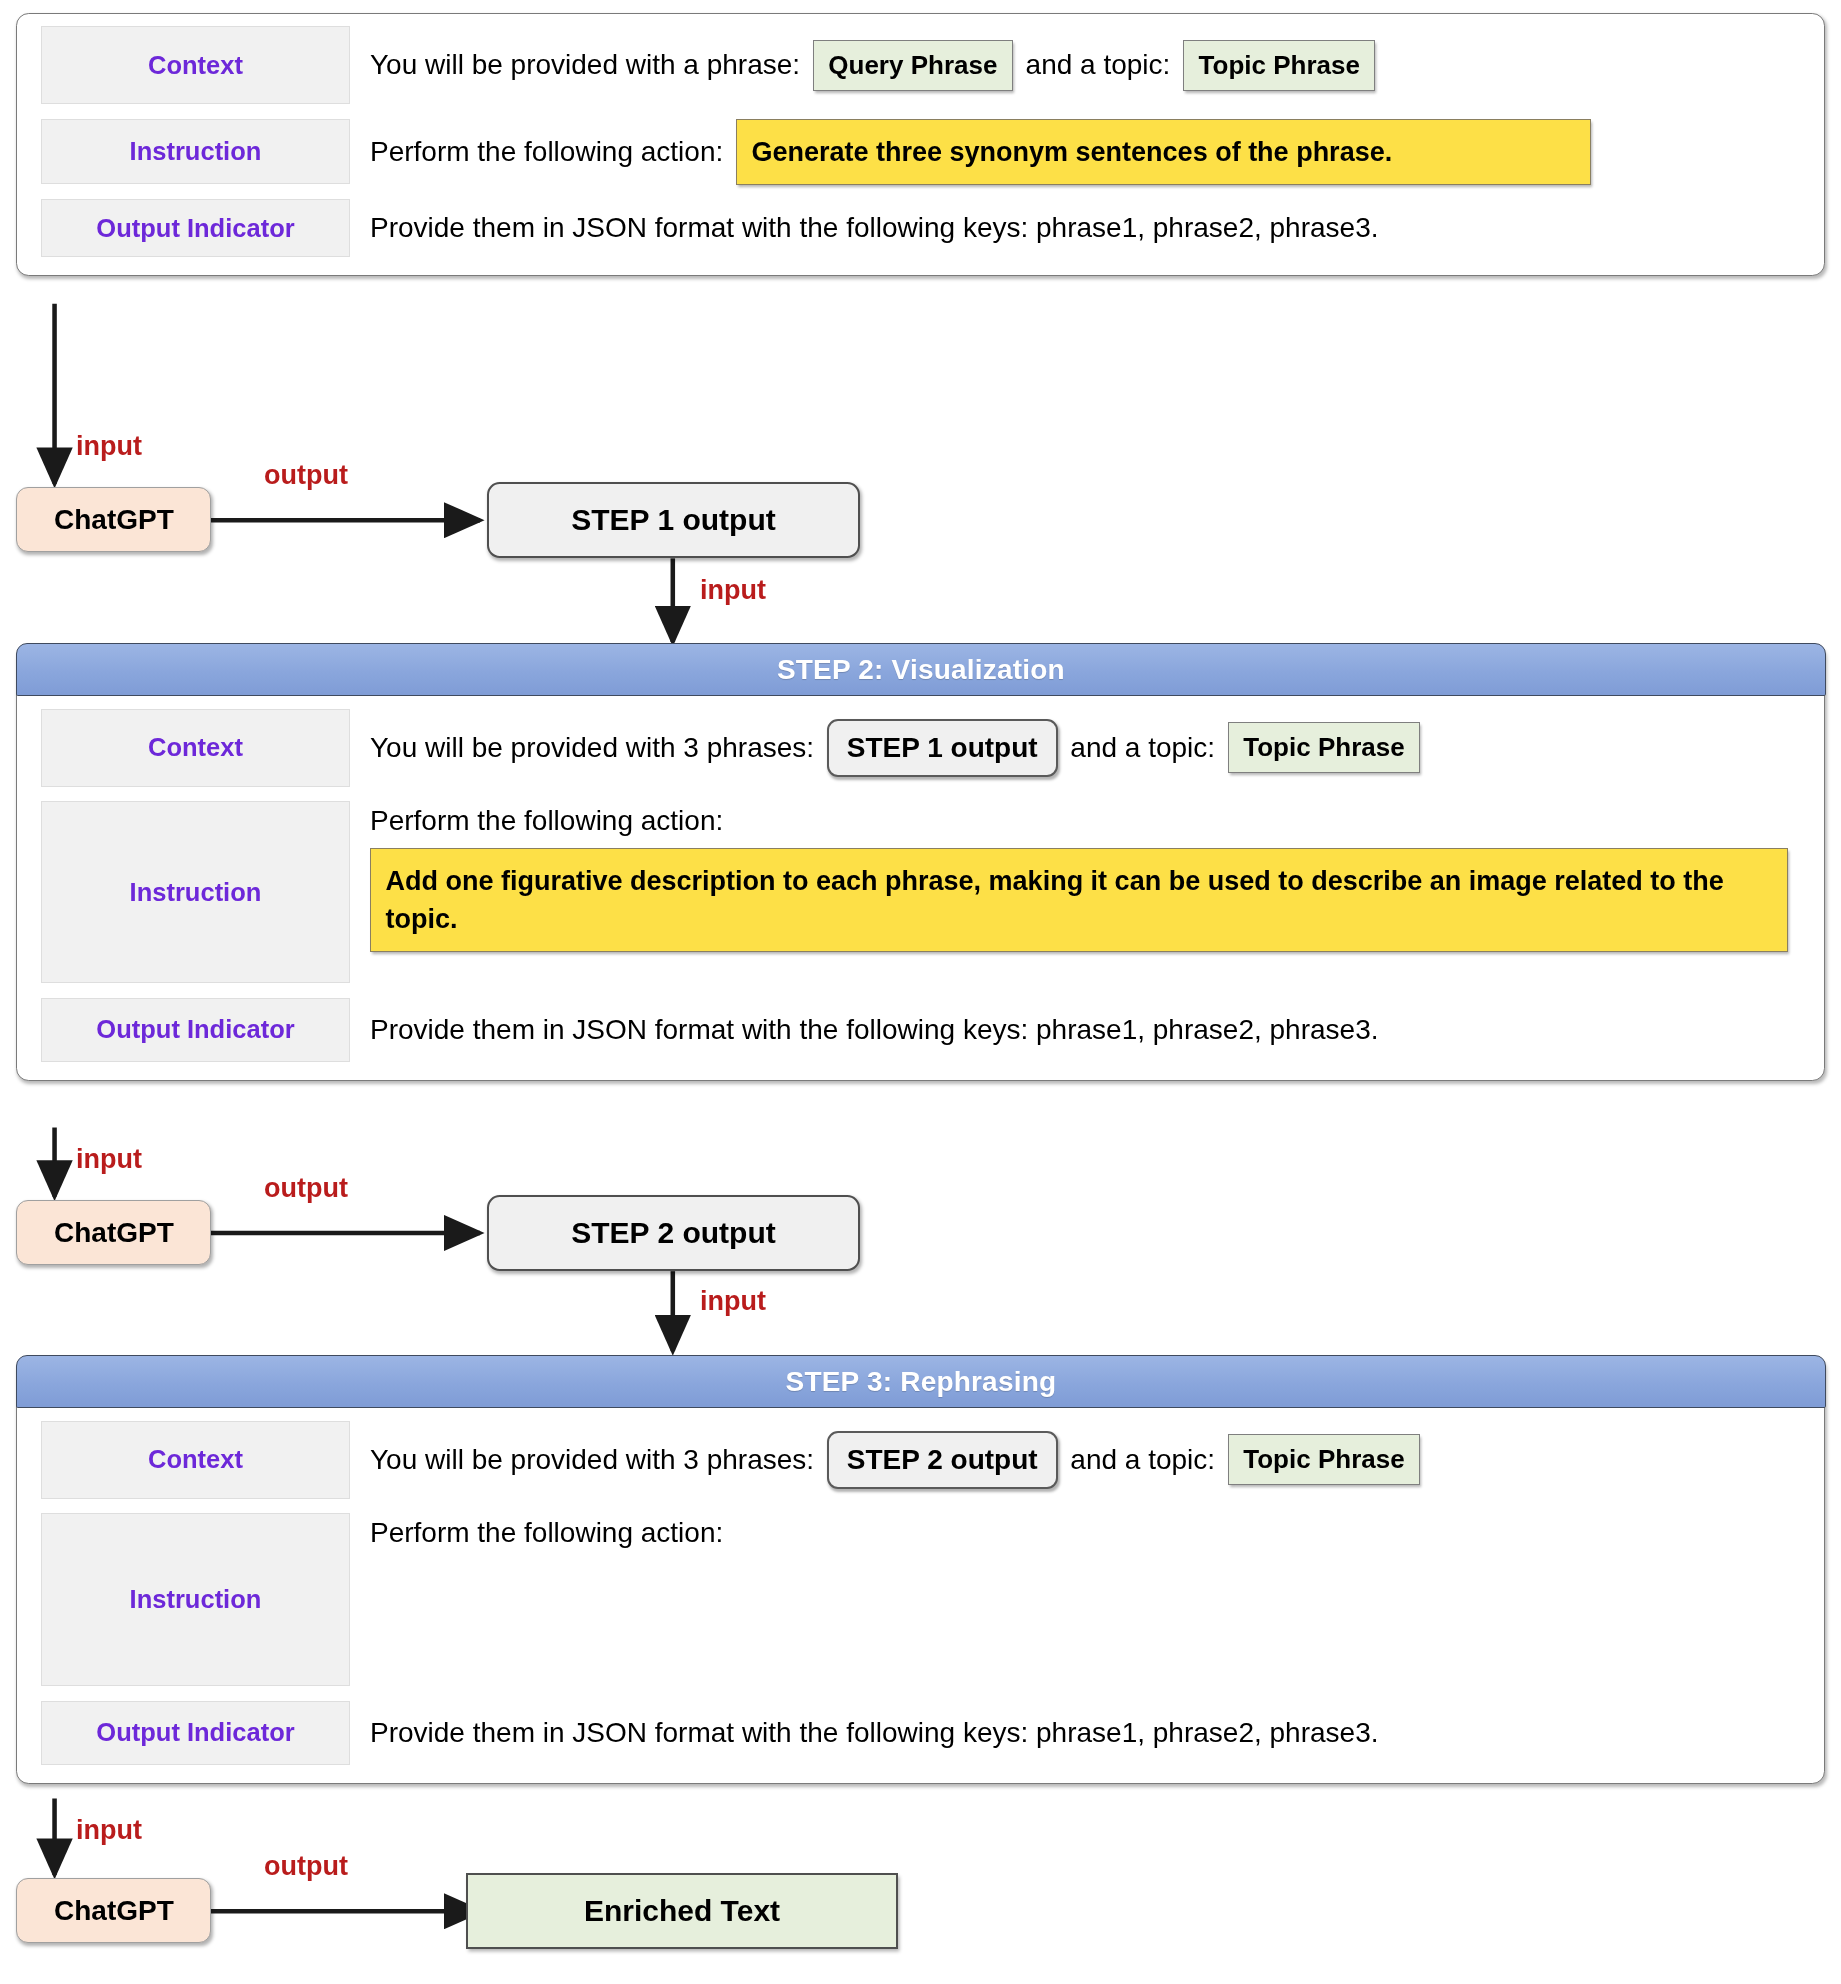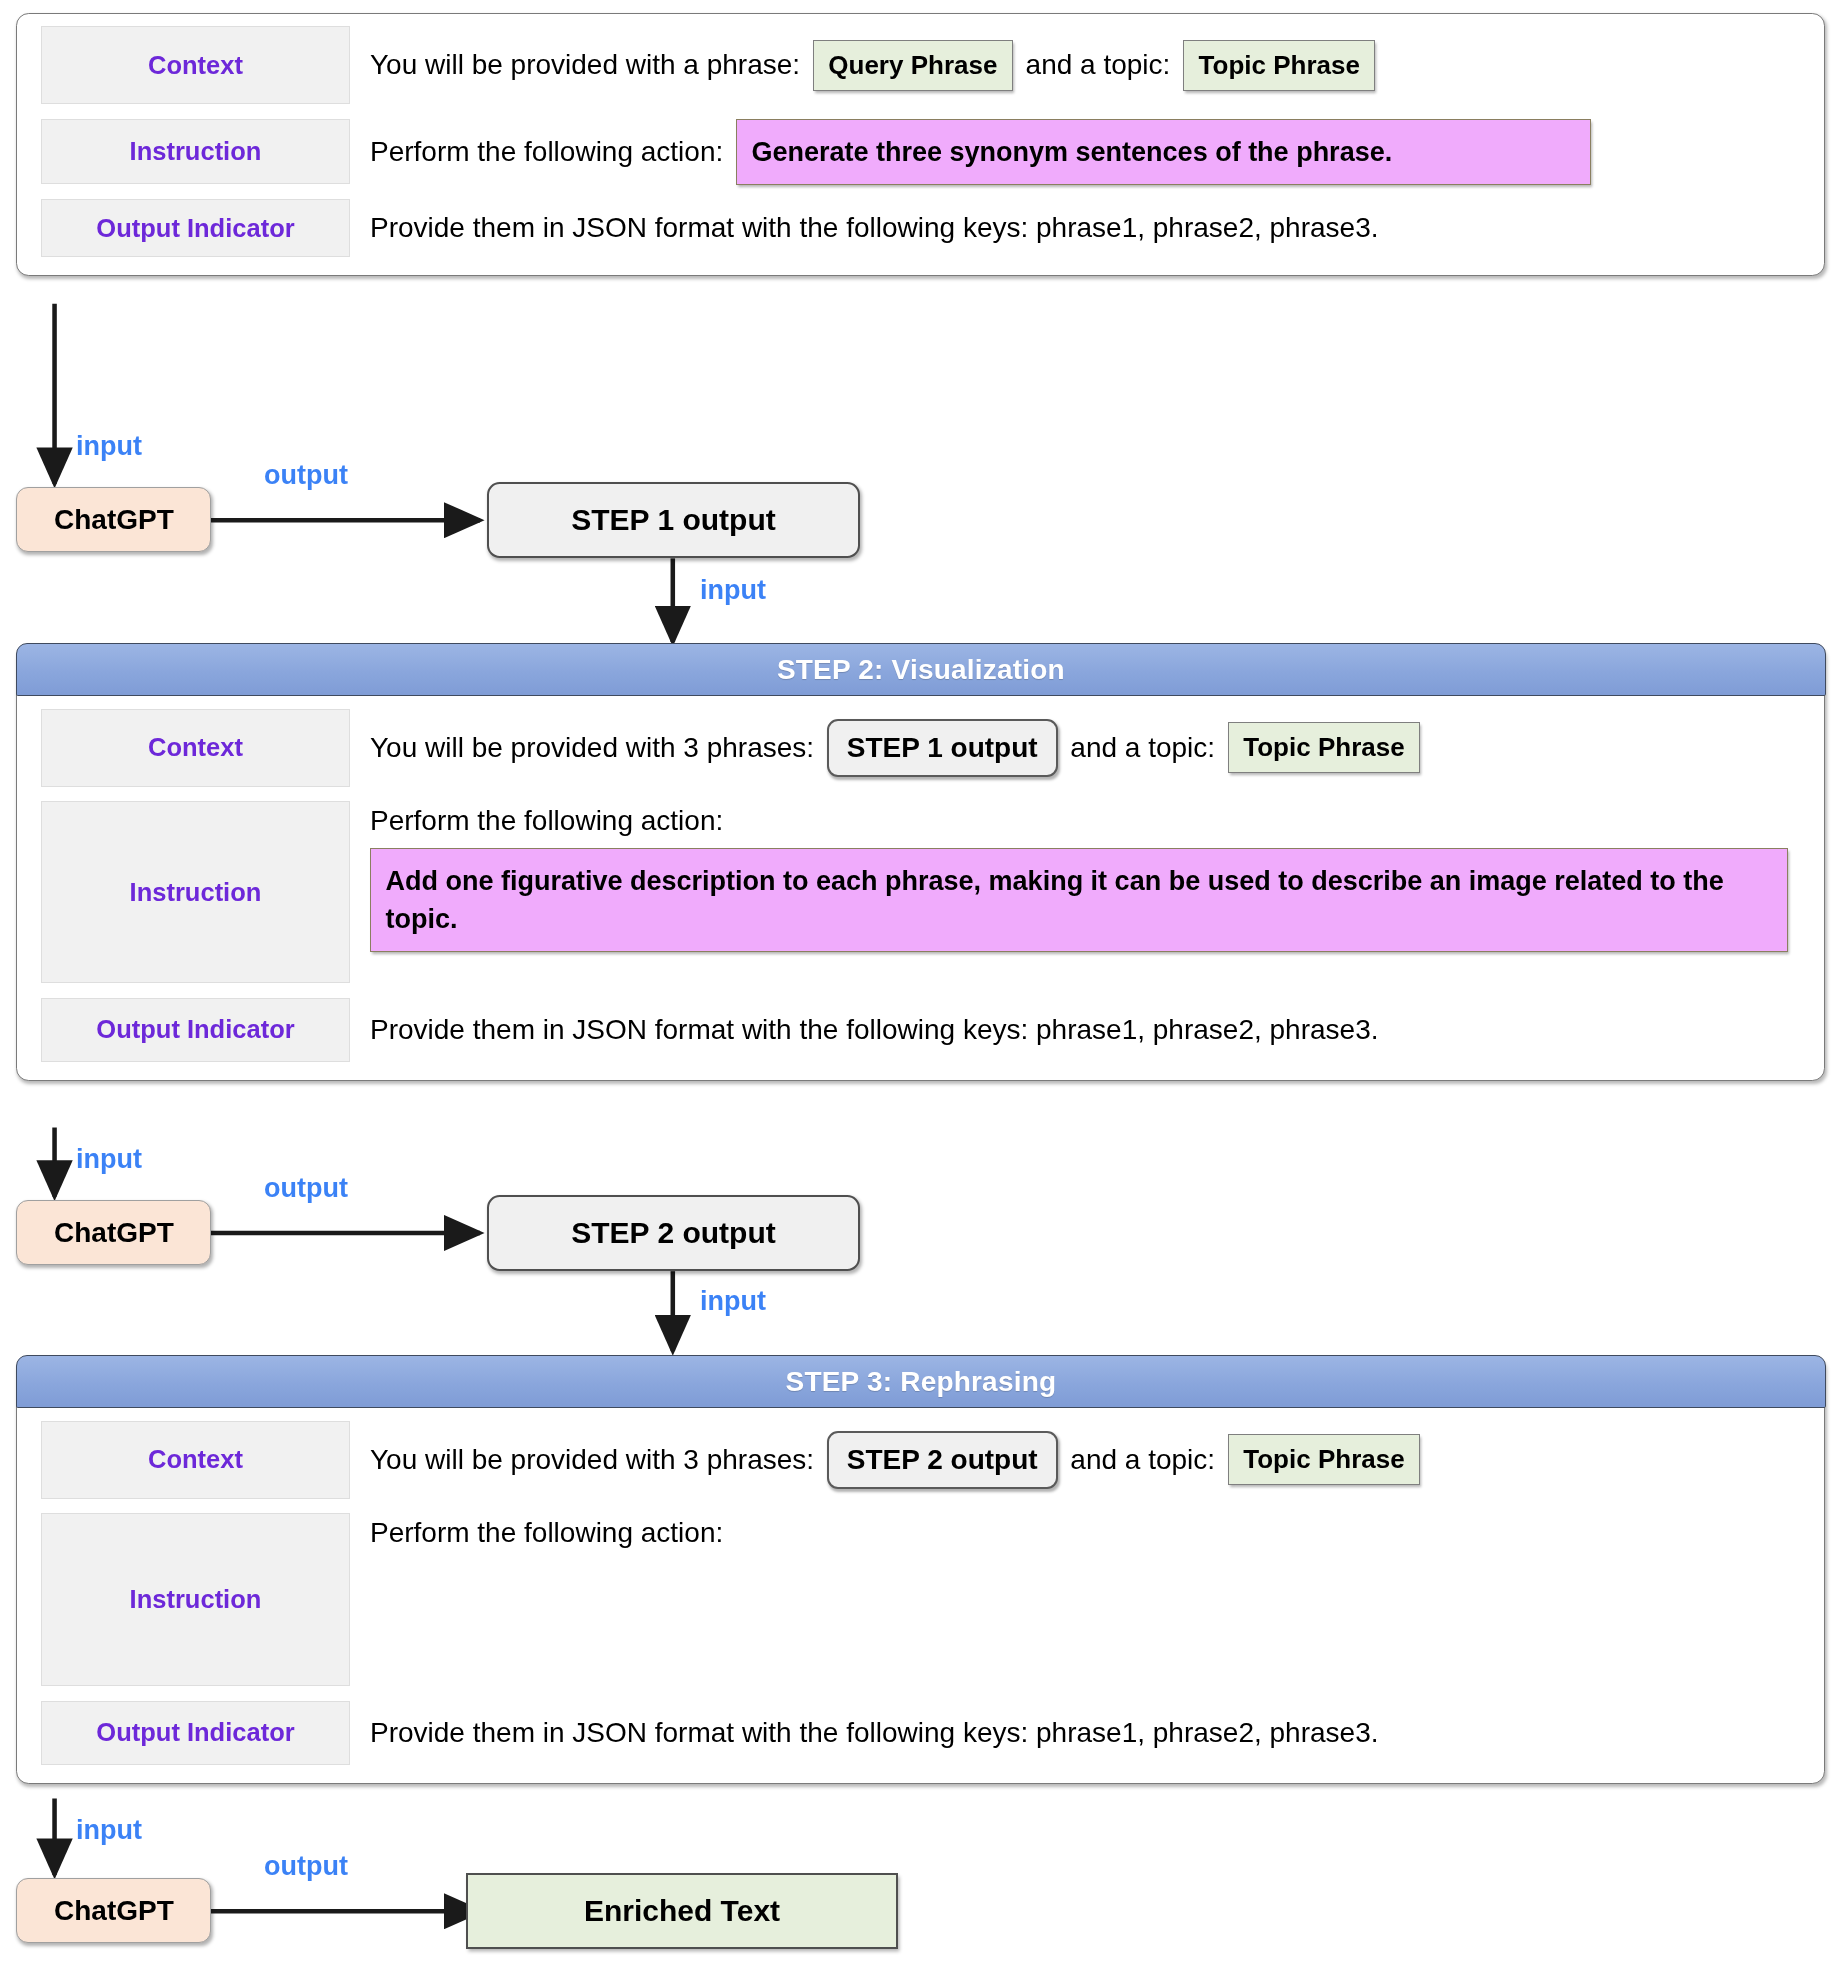--- a/index.html
+++ b/index.html
@@ -100,21 +100,21 @@
   }
   .chip-ref {
     background: #f0f0f0;
     border: 2.7px solid #5a5a5a;
     border-radius: 11px;
     font-size: 28px;
     padding: 11px 18px;
     box-shadow: 1.8px 2.7px 2.7px rgba(0,0,0,0.3);
   }
   .chip-yellow {
-    background: #f0abfc;
+    background: #fde047;
     border: 1.8px solid #8a7f60;
     font-size: 27px;
     font-weight: bold;
     padding: 12.7px 14.5px;
     line-height: 1.42;
     box-shadow: 1.8px 2.7px 2.7px rgba(0,0,0,0.3);
     display: block;
     box-sizing: border-box;
     white-space: normal;
   }
@@ -162,21 +162,21 @@
     font-size: 30px;
     font-weight: bold;
     display: flex;
     align-items: center;
     justify-content: center;
     box-shadow: 1.8px 2.7px 3.6px rgba(0,0,0,0.3);
     box-sizing: border-box;
   }
   .edge-label {
     position: absolute;
-    color: #3b82f6;
+    color: #b91c1c;
     font-size: 27px;
     font-weight: bold;
   }
   svg.connectors {
     position: absolute;
     left: 0; top: 0;
     width: 1842px;
     height: 1985px;
     pointer-events: none;
   }

